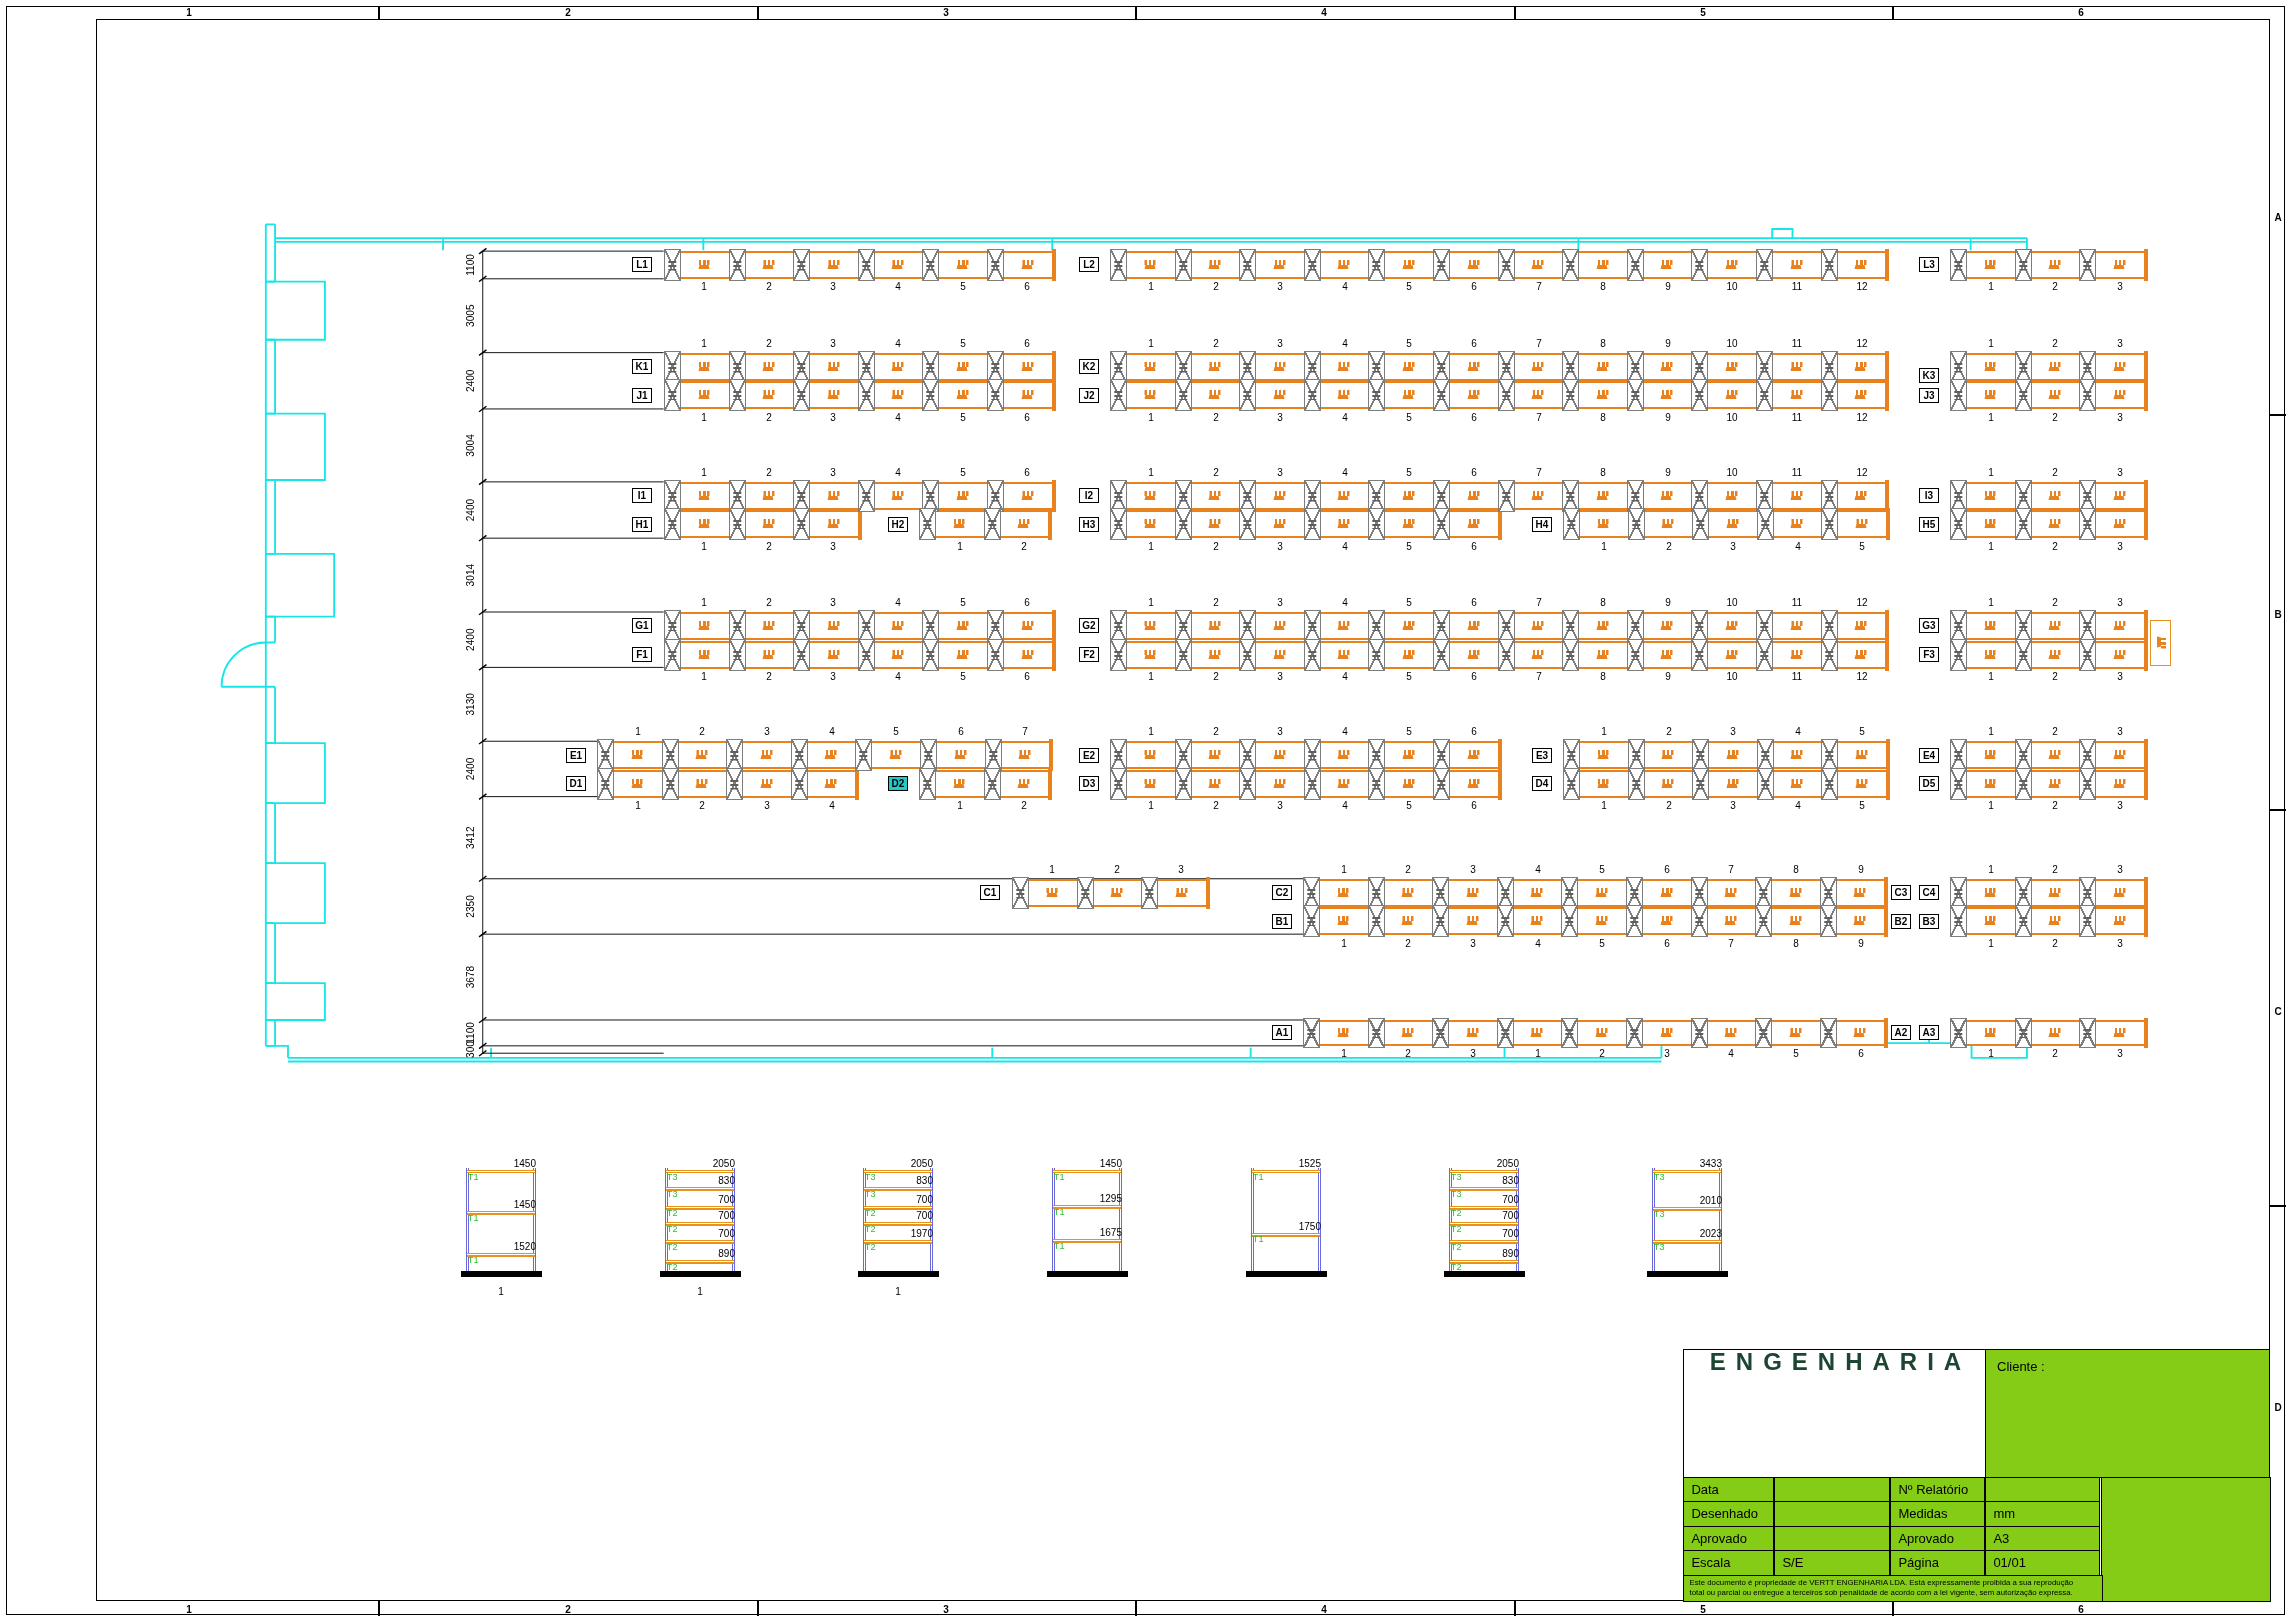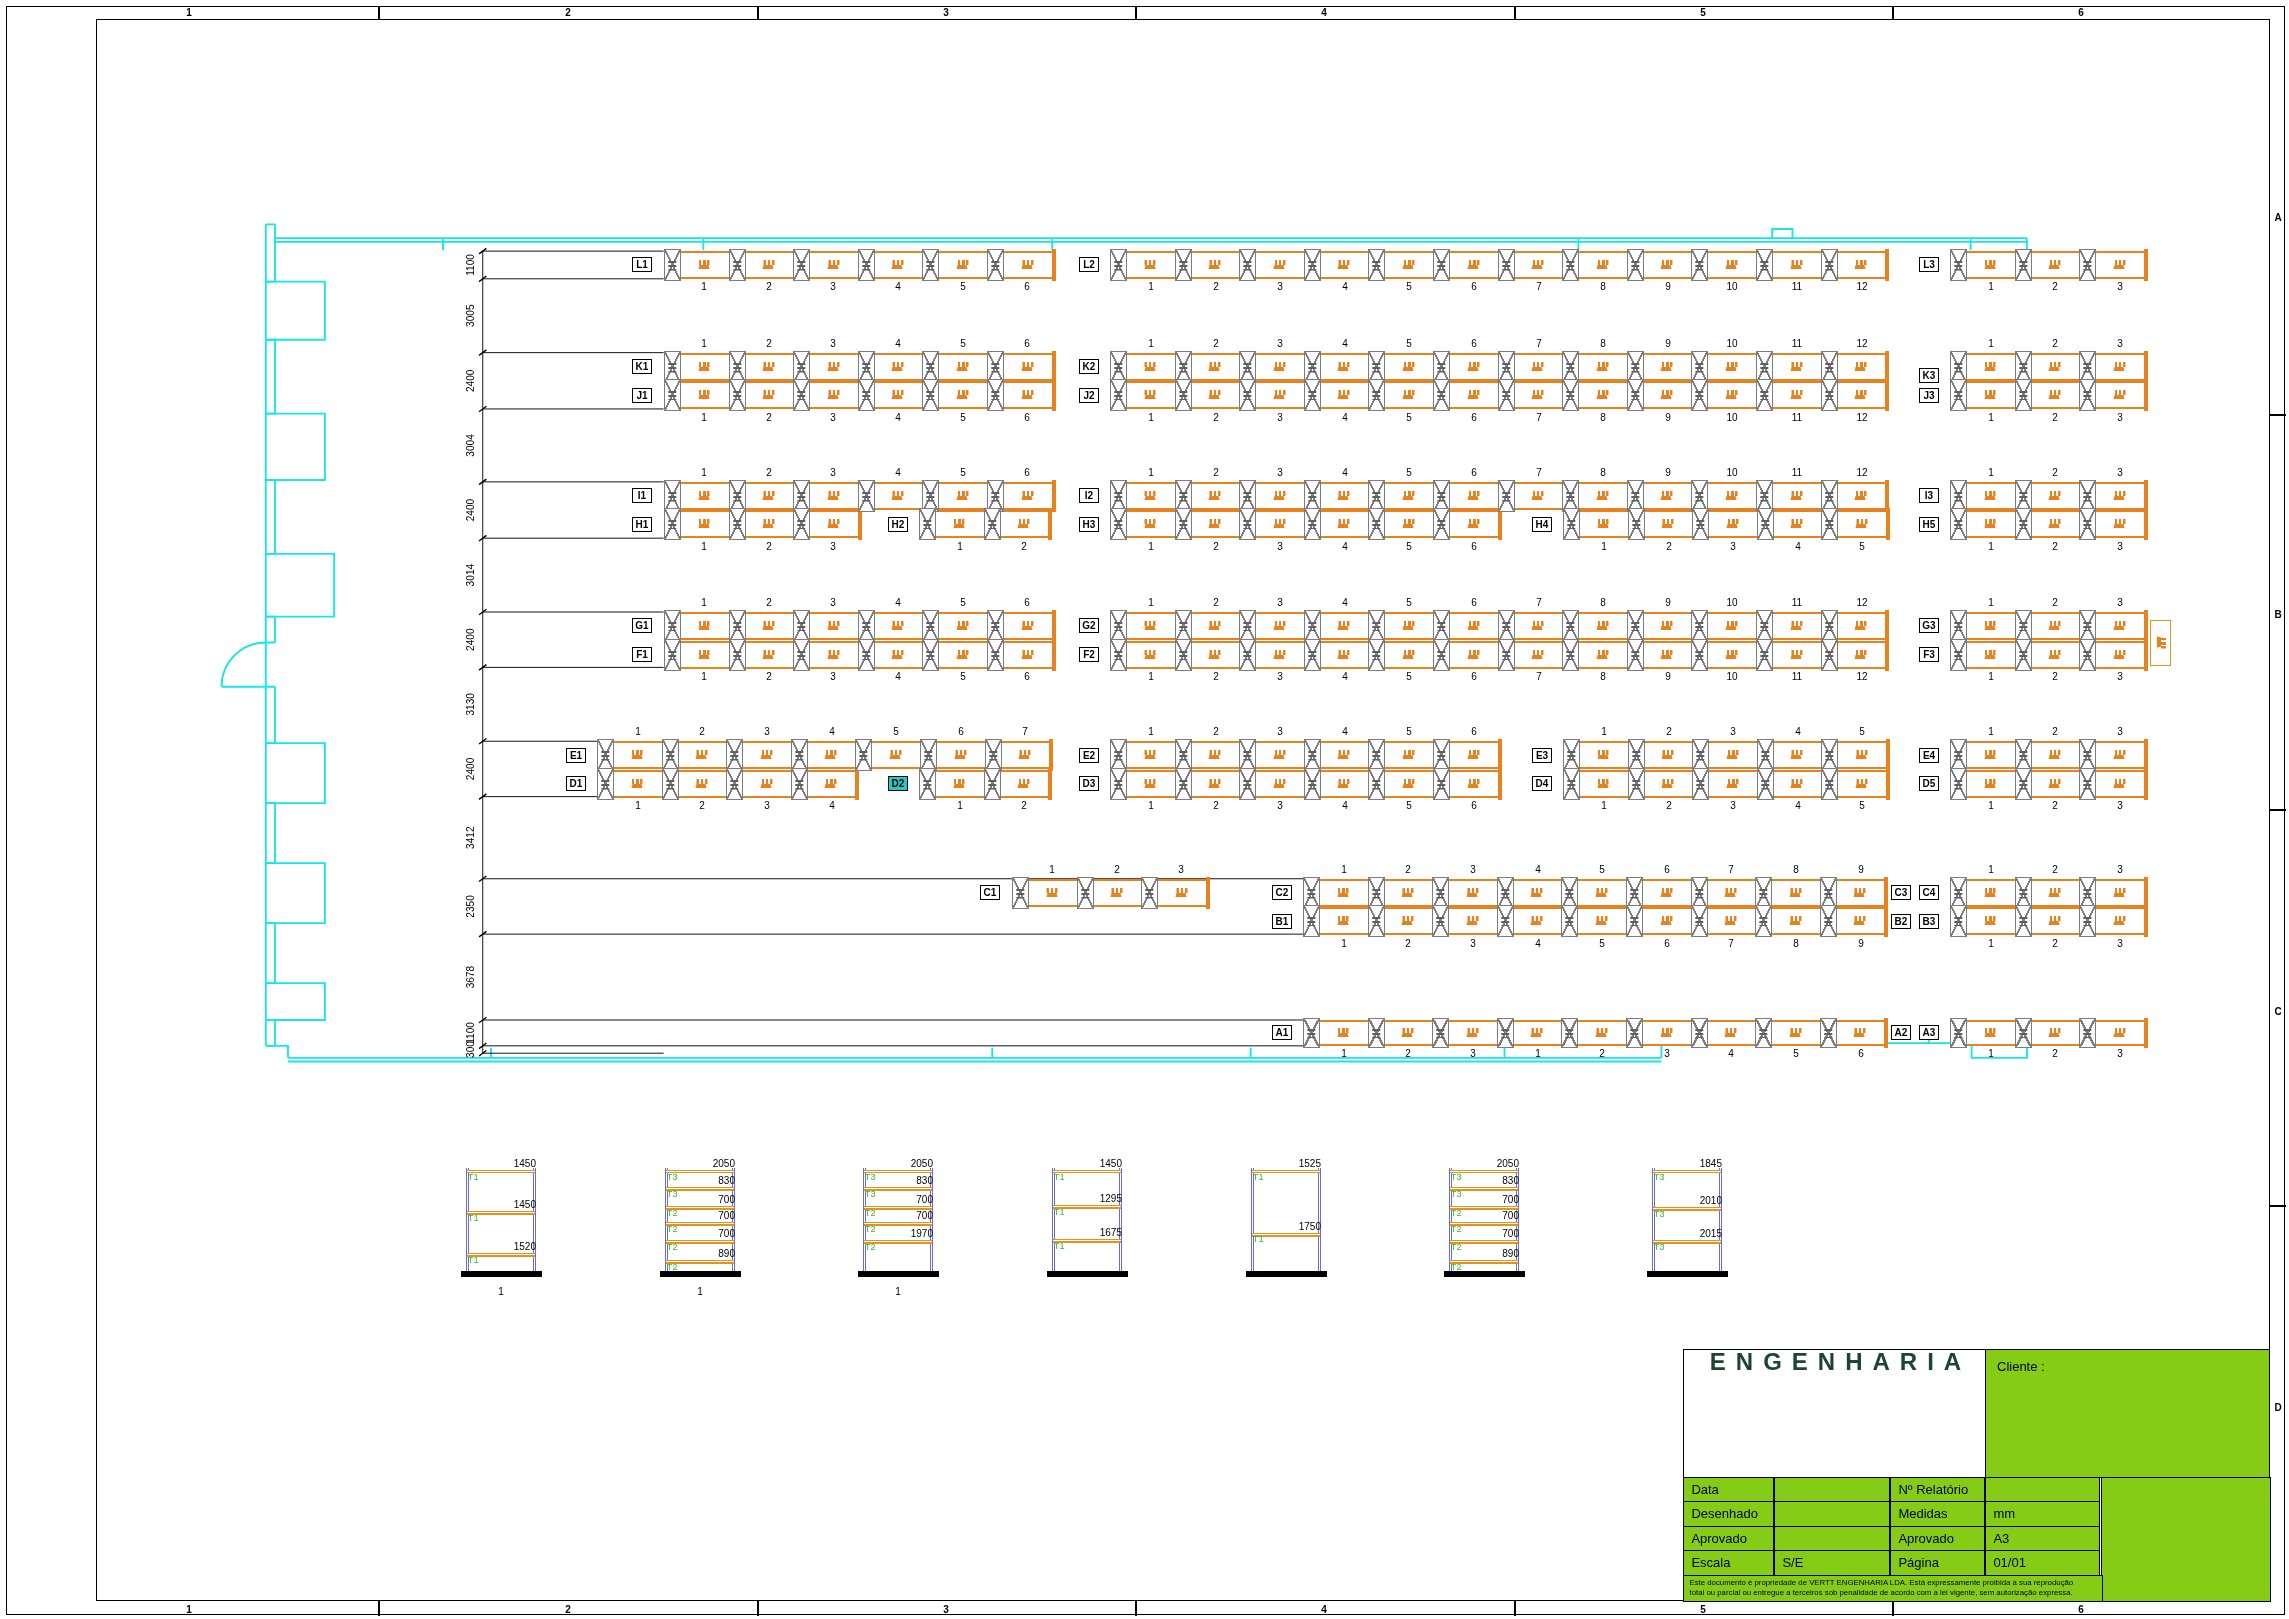--- a/index.html
+++ b/index.html
@@ -1565,27 +1565,27 @@
         <div class="ptype" style="top: 74px;">T2</div>
         <div class="pbeam" style="top: 92px;"></div>
         <div class="pdim" style="top: 80px;">890</div>
         <div class="ptype" style="top: 94px;">T2</div>
       </div>
       <div class="profile" style="left: 1652px; top: 1168px;">
         <div class="post" style="left: 0px;"></div>
         <div class="post" style="left: 67px;"></div>
         <div class="pbase"></div>
         <div class="pbeam" style="top: 1.8px;"></div>
-        <div class="pdim" style="top: -10px;">1845</div>
+        <div class="pdim" style="top: -10px;">3433</div>
         <div class="ptype" style="top: 3.7px;">T3</div>
         <div class="pbeam" style="top: 39px;"></div>
         <div class="pdim" style="top: 27px;">2010</div>
         <div class="ptype" style="top: 41px;">T3</div>
         <div class="pbeam" style="top: 72px;"></div>
-        <div class="pdim" style="top: 60px;">2015</div>
+        <div class="pdim" style="top: 60px;">2023</div>
         <div class="ptype" style="top: 74px;">T3</div>
       </div>
     </div>
 
   <div>
     <div class="logo-wrap">
       <div class="logo-e">ENGENHARIA</div>
     </div>
     <div class="tb-cell" style="left:1985px;top:1349px;width:285px;height:129px;">
       <span class="tb-text" style="left:11px;top:9.2px;">Cliente :</span>

